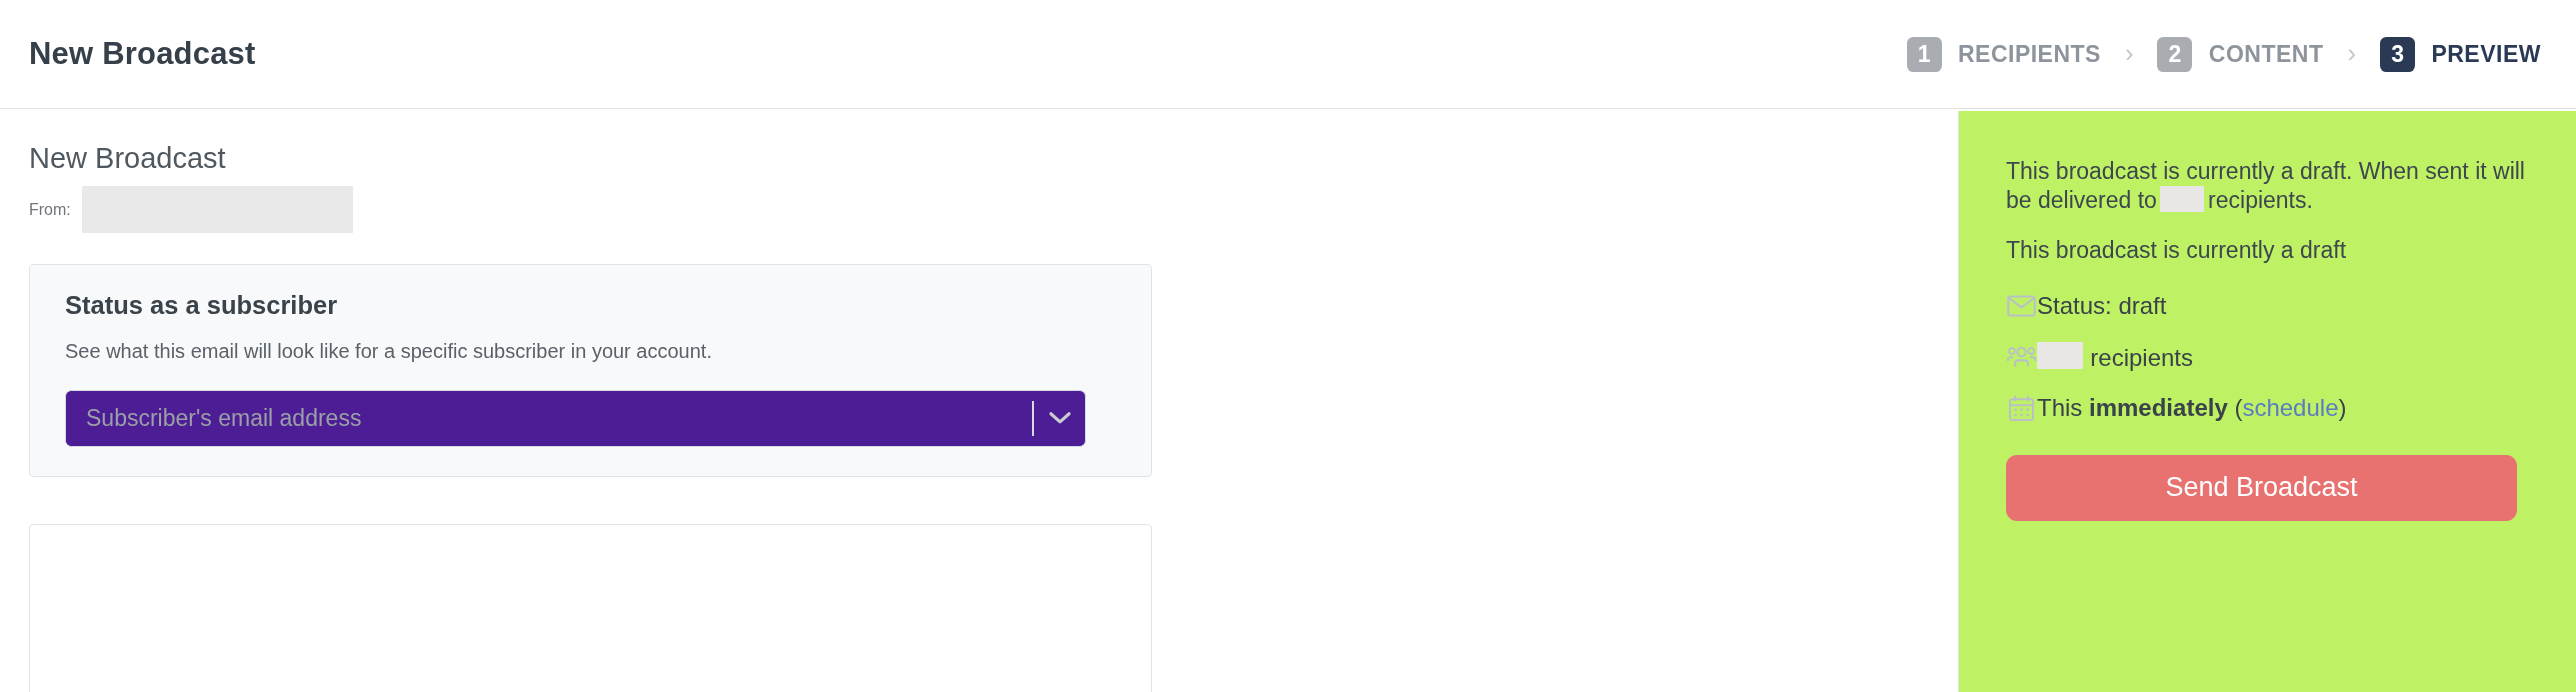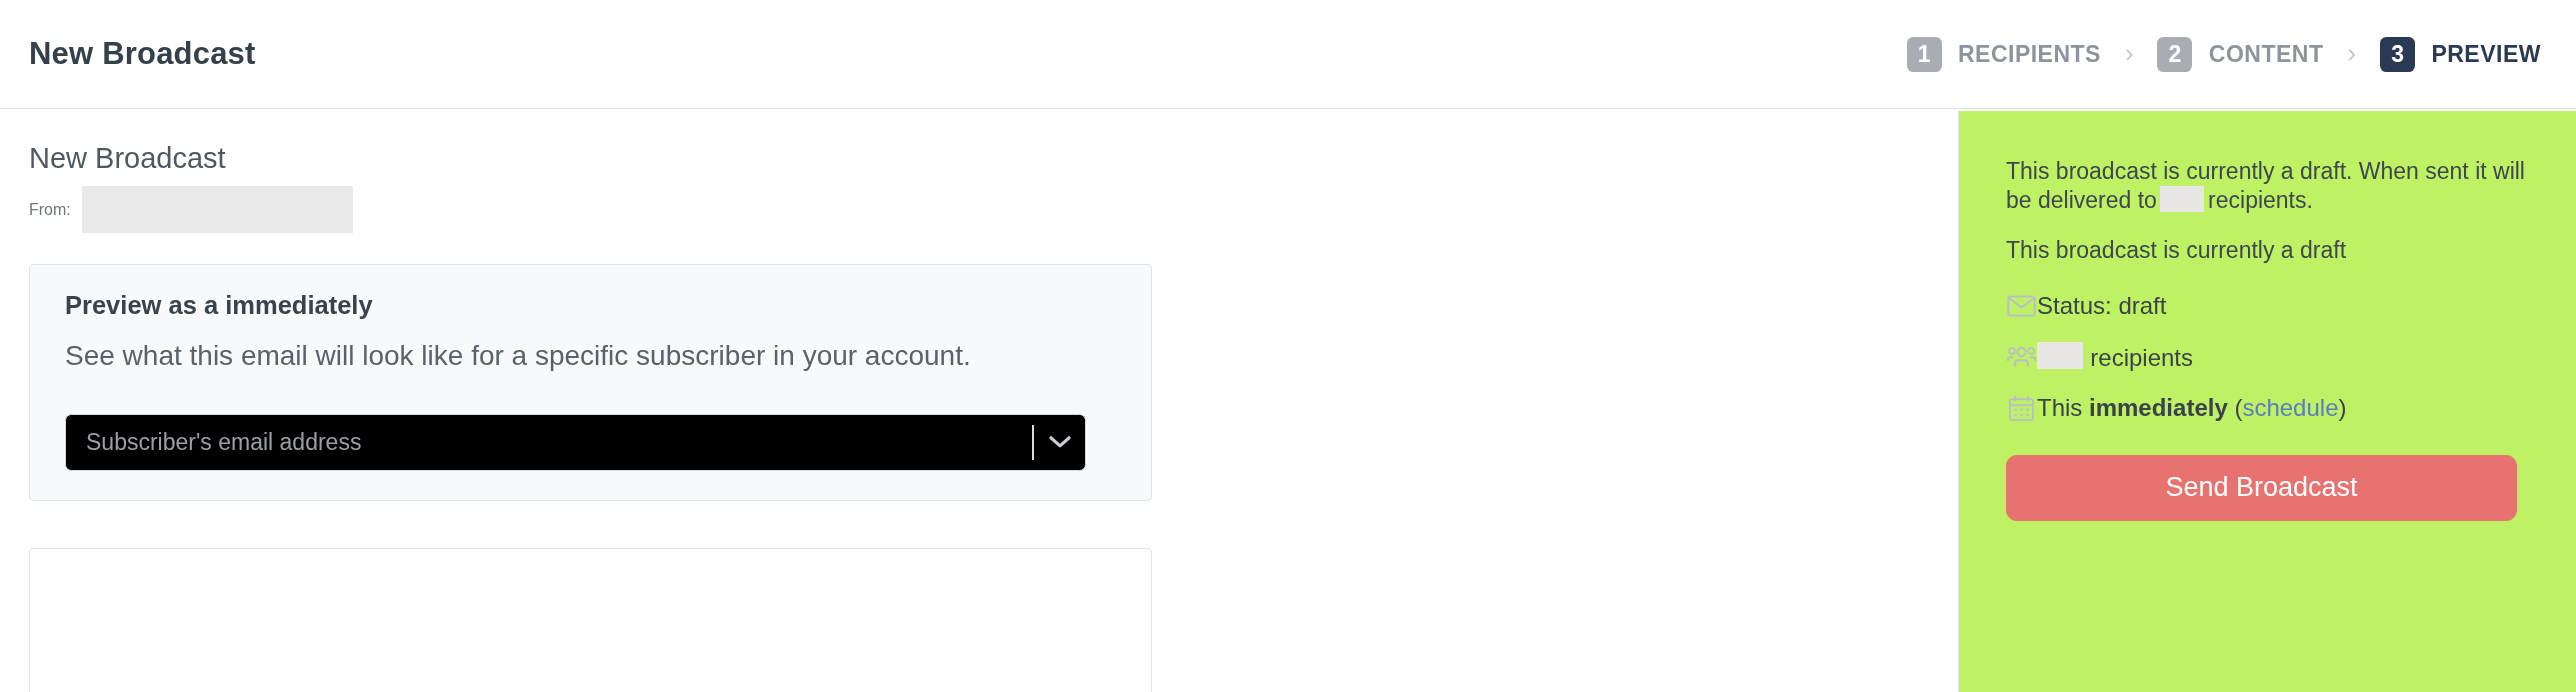--- a/index.html
+++ b/index.html
@@ -136,30 +136,30 @@
   }
 
   .card-title {
     font-size: 25.5px;
     font-weight: bold;
     color: #3a424a;
     margin-bottom: 20px;
   }
 
   .card-desc {
-    font-size: 28px;
+    font-size: 20px;
     color: #5a6168;
-    margin-bottom: 42px;
+    margin-bottom: 27px;
   }
 
   .select-wrap {
     position: relative;
     width: 1021px;
     height: 57px;
-    background: #000000;
+    background: #4c1d95;
     border: 1.8px solid #d6dbe0;
     border-radius: 6.4px;
     display: flex;
     align-items: center;
   }
   .select-placeholder {
     font-size: 23px;
     color: #9aa0a6;
     padding-left: 20px;
     flex: 1;
@@ -300,21 +300,21 @@
     <div class="main-col">
 
       <div class="main-heading">New Broadcast</div>
 
       <div class="from-row">
         <span class="from-label">From:</span>
         <span class="redacted-from"></span>
       </div>
 
       <div class="card">
-        <div class="card-title">Preview as a immediately</div>
+        <div class="card-title">Status as a subscriber</div>
         <div class="card-desc">See what this email will look like for a specific subscriber in your account.</div>
 
         <div class="select-wrap">
           <span class="select-placeholder">Subscriber's email address</span>
           <span class="select-divider"></span>
           <span class="select-arrow">
             <svg width="24" height="14.6" viewBox="0 0 26 16" fill="none">
               <path d="M3 3 L13 12 L23 3" stroke="#c8cdd2" stroke-width="3.4" stroke-linecap="round" stroke-linejoin="round"></path>
             </svg>
           </span>

